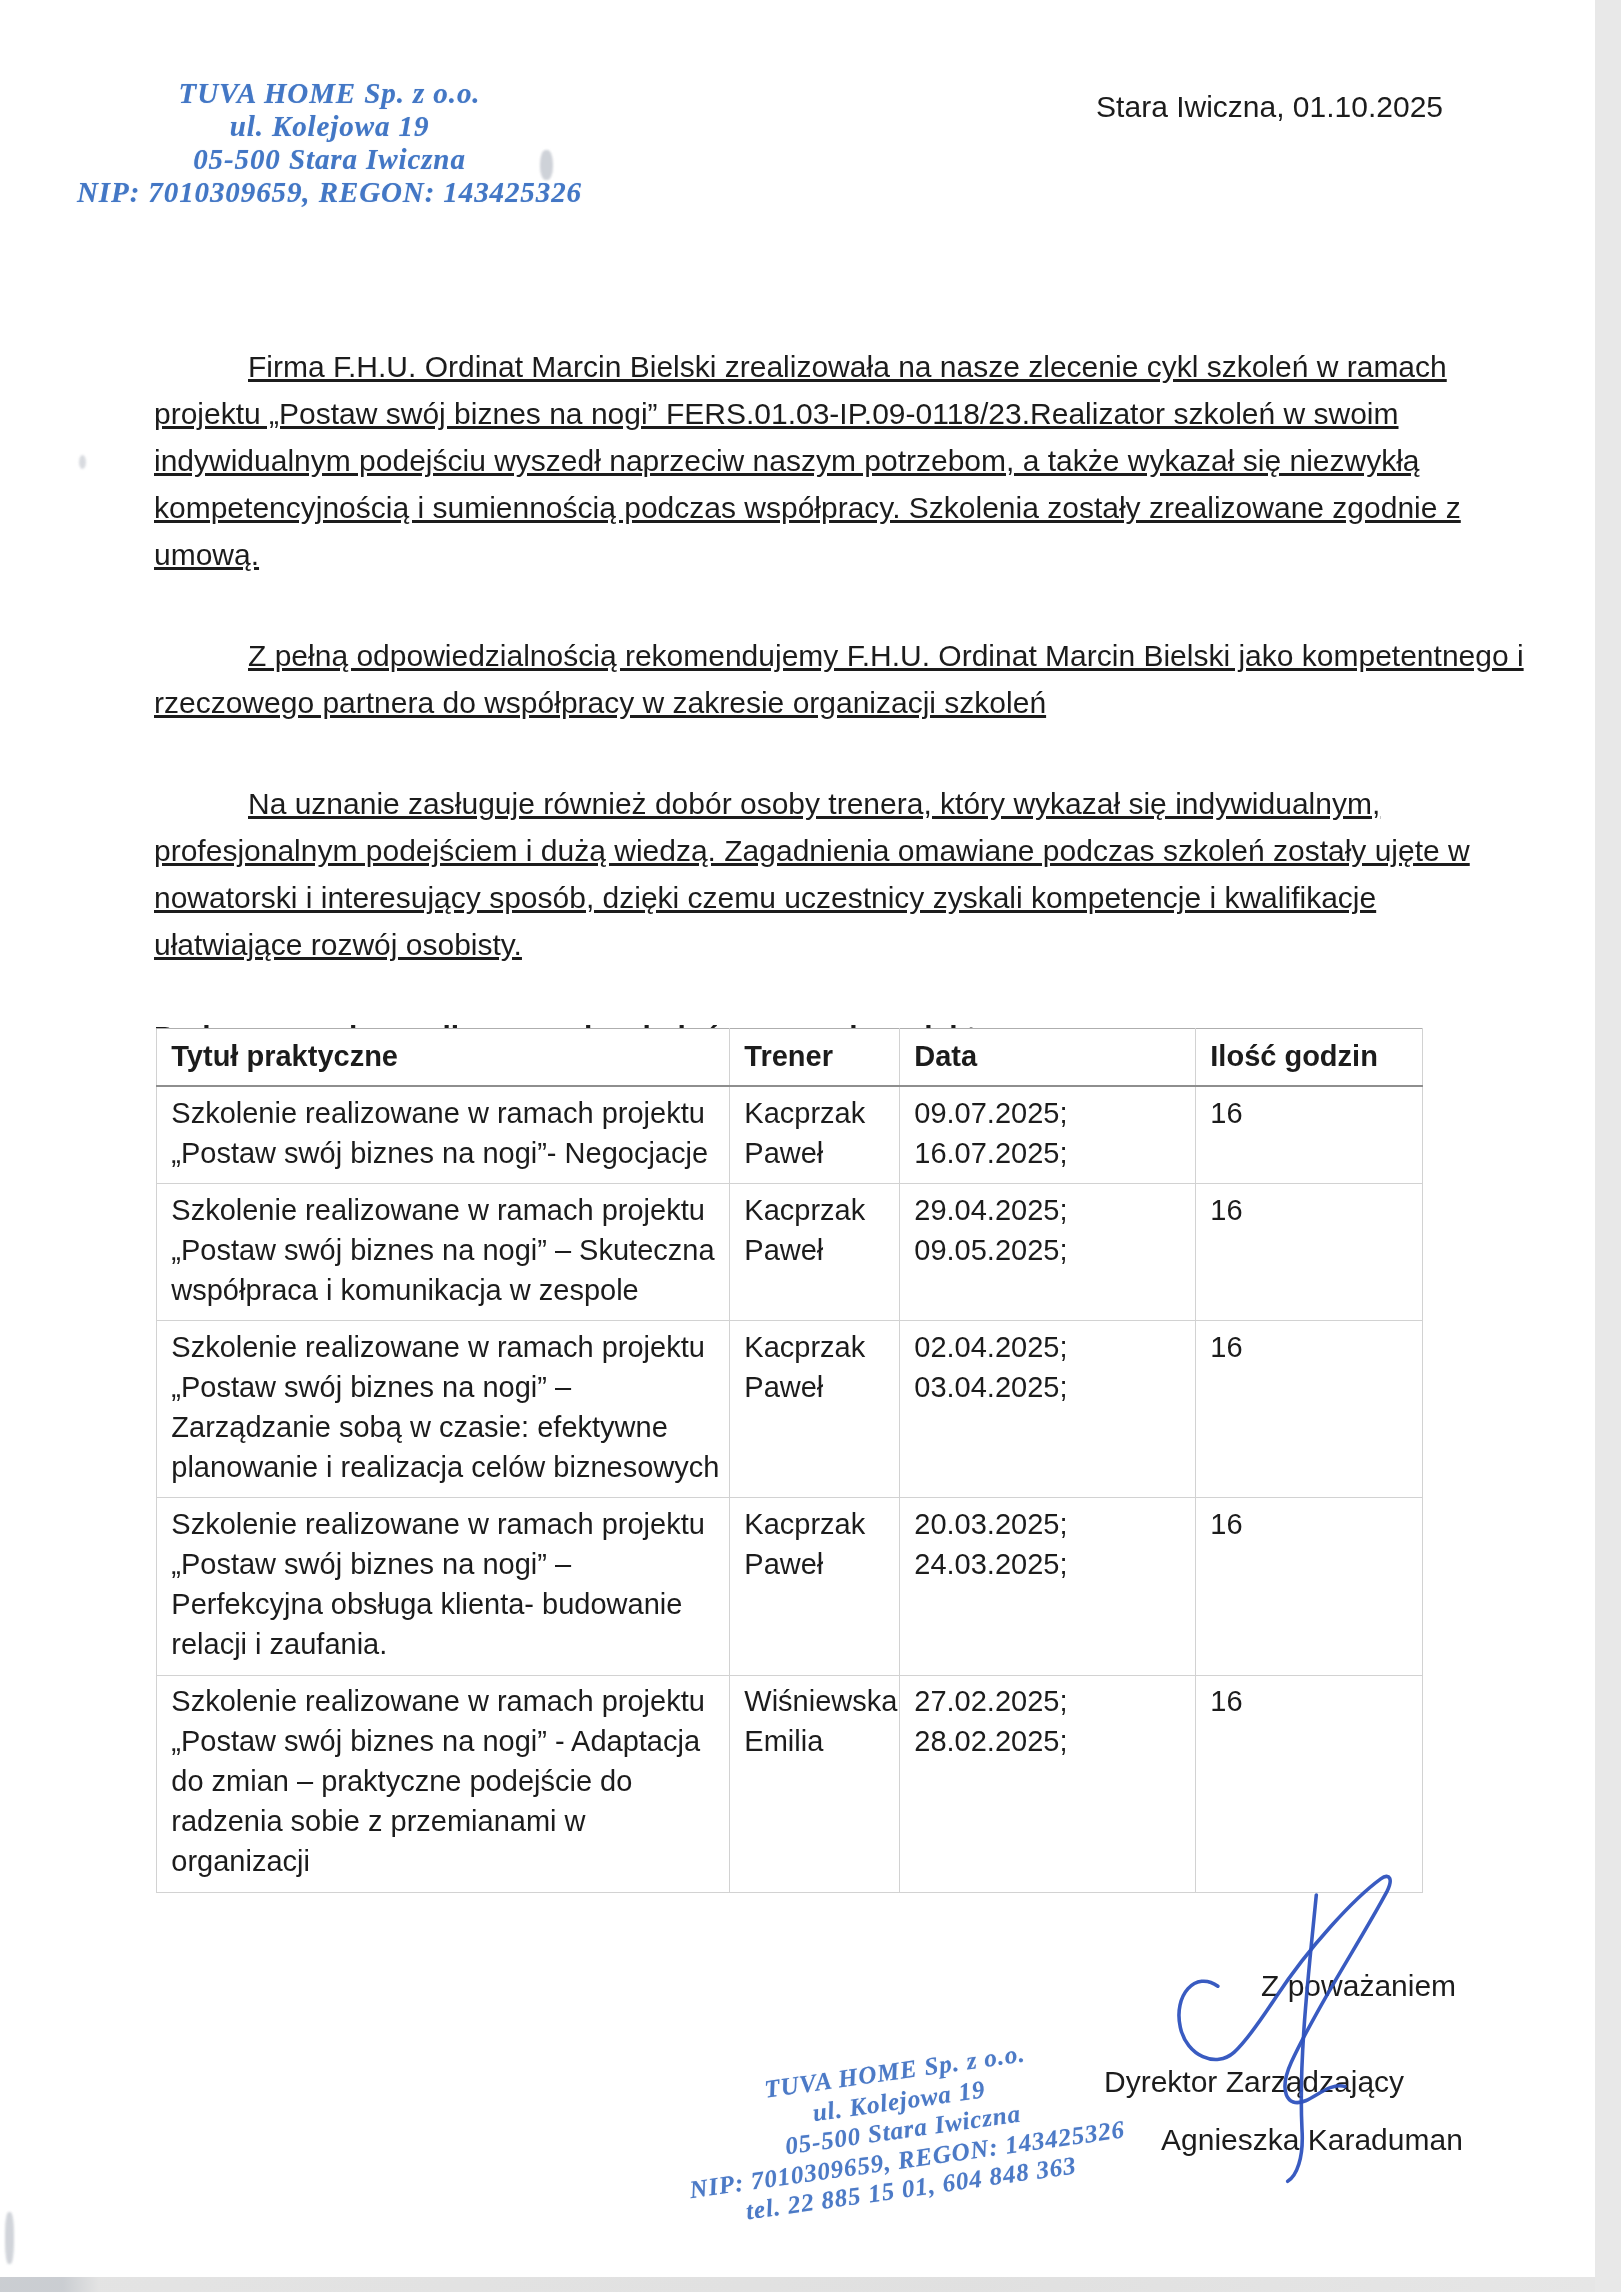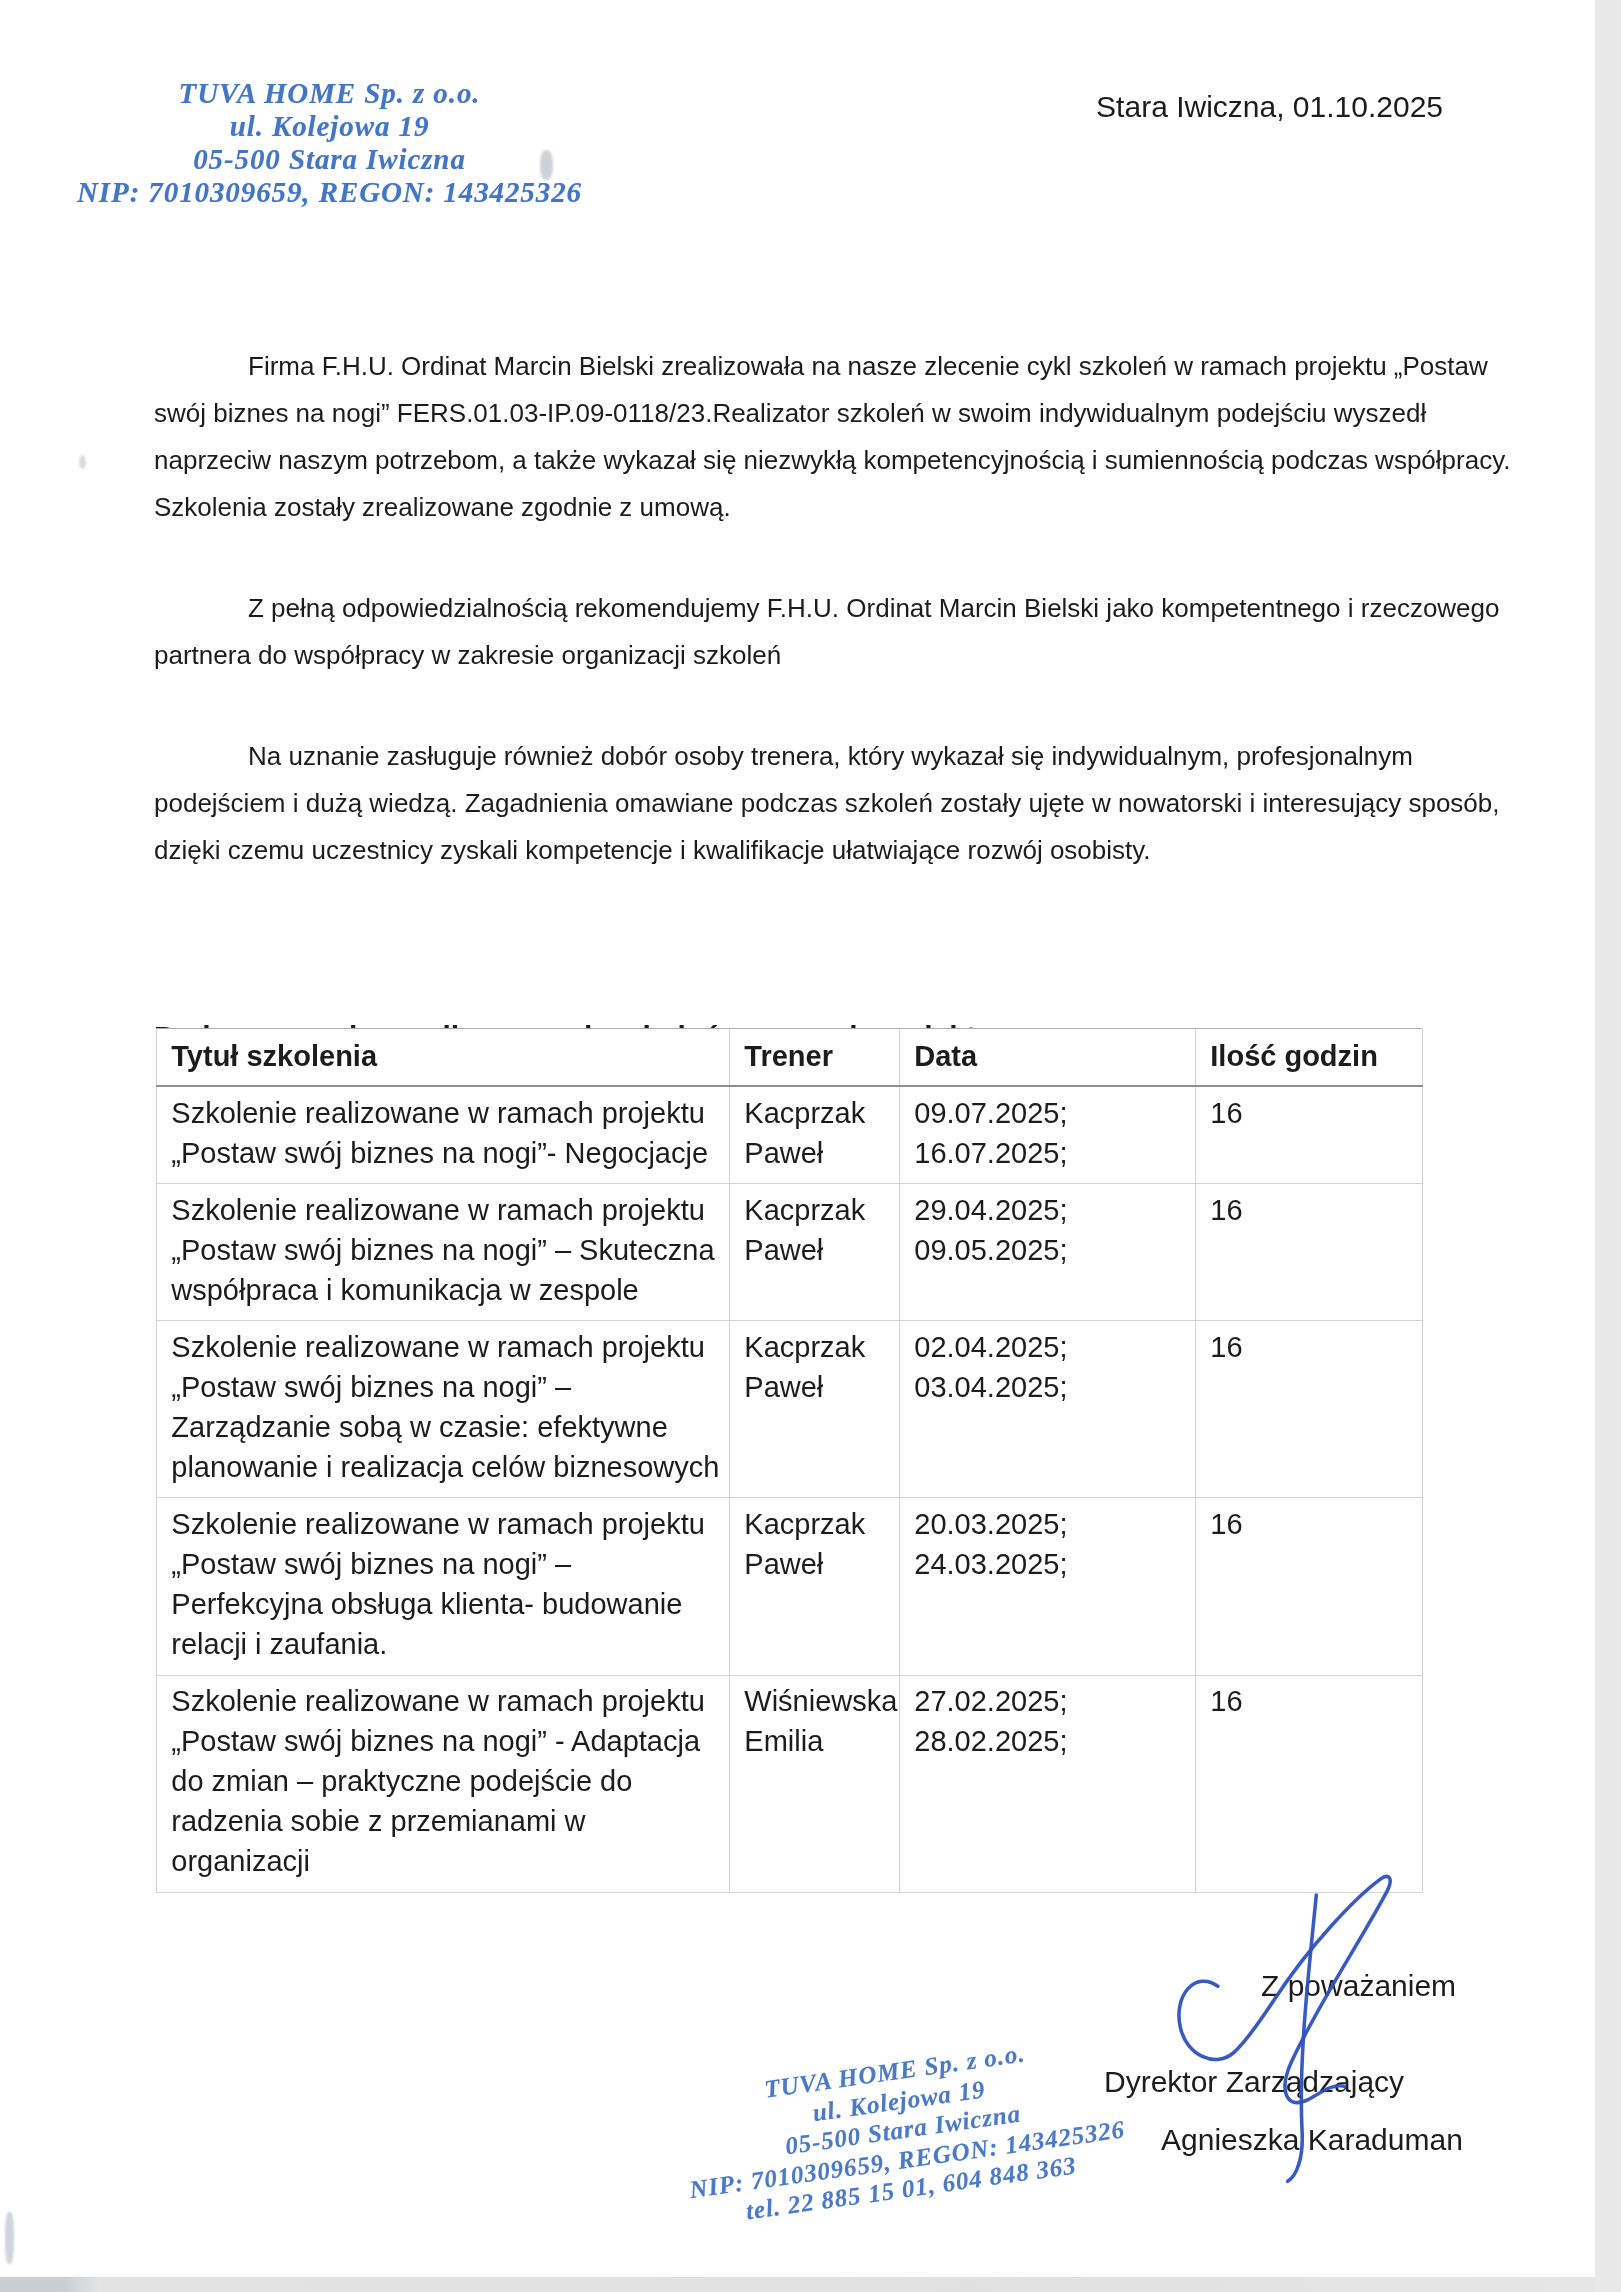--- a/index.html
+++ b/index.html
@@ -44,23 +44,24 @@
   .doc-title{
     position:absolute;top:254px;left:0;width:100%;
     text-align:center;font-size:31px;font-weight:bold;
   }
   
   .body-text{
     position:absolute;left:154px;top:343px;width:1376px;
   }
   .body-text p{
     margin:0 0 54px 0;
-    font-size:26px;line-height:47px;
+    font-size:30px;line-height:47px;
     text-indent:94px;
     text-align:left;
+    text-decoration:underline;
   }
   
   .table-caption{
     position:absolute;left:154px;top:976px;
     font-size:30px;font-weight:bold;margin-top:44px;
   }
   table.trainings{
     position:absolute;left:156px;top:1028px;
     width:1266px;
     border-collapse:collapse;table-layout:fixed;
@@ -144,21 +145,21 @@
 
   <table class="trainings">
     <colgroup>
         <col class="c1">
         <col class="c2">
         <col class="c3">
         <col class="c4">
       </colgroup>
     <thead>
       <tr>
-        <th>Tytuł szkolenia</th>
+        <th>Tytuł praktyczne</th>
         <th>Trener</th>
         <th>Data</th>
         <th>Ilość godzin</th>
       </tr>
     </thead>
     <tbody>
       <tr>
         <td>Szkolenie realizowane w ramach projektu „Postaw swój biznes na nogi”- Negocjacje</td>
         <td>Kacprzak Paweł</td>
         <td>09.07.2025; 16.07.2025;</td>

